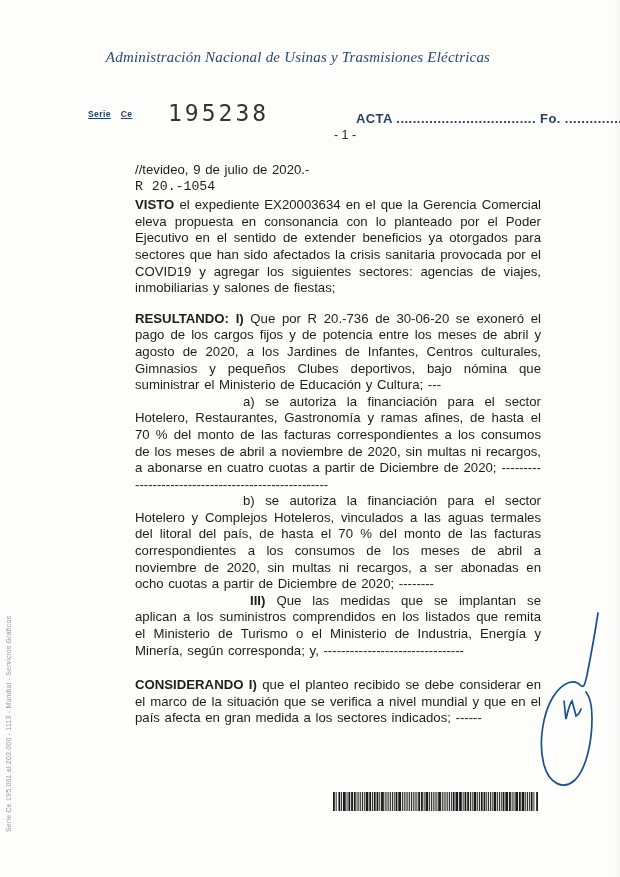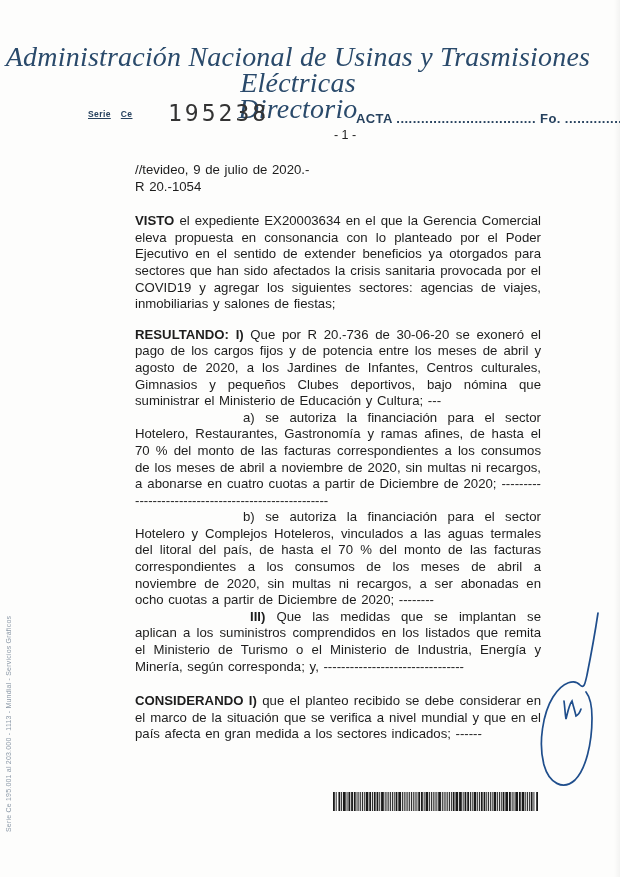--- a/index.html
+++ b/index.html
@@ -16,21 +16,21 @@
     overflow:hidden;
     color:var(--ink,#1d1d1d);
   }
   
   .org-title{
     position:absolute;
     left:0; top:44px; width:596px;
     text-align:center;
     font-family:"Liberation Serif", serif;
     font-style:italic;
-    font-size:28px;
+    font-size:15px;
     line-height:26px;
     color:var(--navy,#2a4a6b);
     letter-spacing:0.2px;
   }
   .serie-block{
     position:absolute; left:88px; top:109px;
     color:var(--formnavy,#26415e);
     font-size:8.5px; font-weight:bold; letter-spacing:0.4px;text-decoration:underline;
   }
   .serie-block .lbl{margin-right:10px;}
@@ -98,40 +98,39 @@
     background:linear-gradient(to right, rgba(0,0,0,0), rgba(0,0,0,0.04));
   }
 </style>
 </head>
 <body>
 
 <div class="page" style="--navy: #2a4a6b; --formnavy: #26415e; --ink: #1d1d1d; --sidegray: #8d9aa8;">
 
   <div class="org-title">
     <div>Administración Nacional de Usinas y Trasmisiones Eléctricas</div>
-    <div>Directorio</div>
   </div>
 
   <div class="serie-block">
     <span class="lbl">Serie</span><span>Ce</span>
   </div>
   <div class="serie-number">195238</div>
 
   <div class="acta-block">
     <span>ACTA</span>
     <span class="dots">..................................</span>
     <span>Fo.</span>
     <span class="dots">.....................</span>
   </div>
 
   <div class="page-number">- 1 -</div>
 
   <div class="doc-body" id="doc-body">
       <p style="margin-bottom: 0;"><span>//tevideo, 9 de julio de 2020.-</span></p>
-      <p style="margin-bottom: 18px;"><span>R 20.-1054</span></p>
+      <p style="margin-bottom: 2px; font-family: Liberation Mono, monospace;"><span>R 20.-1054</span></p>
       <p style="margin-bottom: 14px;"><b>VISTO</b><span> el expediente EX20003634 en el que la Gerencia Comercial eleva propuesta en consonancia con lo planteado por el Poder Ejecutivo en el sentido de extender beneficios ya otorgados para sectores que han sido afectados la crisis sanitaria provocada por el COVID19 y agregar los siguientes sectores: agencias de viajes, inmobiliarias y salones de fiestas;</span></p>
       <p><b>RESULTANDO: I)</b><span> Que por R 20.-736 de 30-06-20 se exoneró el pago de los cargos fijos y de potencia entre los meses de abril y agosto de 2020, a los Jardines de Infantes, Centros culturales, Gimnasios y pequeños Clubes deportivos, bajo nómina que suministrar el Ministerio de Educación y Cultura; ---</span></p>
       <p style="text-indent: 108px;"><span>a) se autoriza la financiación para el sector Hotelero, Restaurantes, Gastronomía y ramas afines, de hasta el 70 % del monto de las facturas correspondientes a los consumos de los meses de abril a noviembre de 2020, sin multas ni recargos, a abonarse en cuatro cuotas a partir de Diciembre de 2020; -----------------------------------------------------</span></p>
       <p style="text-indent: 108px;"><span>b) se autoriza la financiación para el sector Hotelero y Complejos Hoteleros, vinculados a las aguas termales del litoral del país, de hasta el 70 % del monto de las facturas correspondientes a los consumos de los meses de abril a noviembre de 2020, sin multas ni recargos, a ser abonadas en ocho cuotas a partir de Diciembre de 2020; --------</span></p>
       <p style="text-indent: 115px; margin-bottom: 18px;"><b>III)</b><span> Que las medidas que se implantan se aplican a los suministros comprendidos en los listados que remita el Ministerio de Turismo o el Ministerio de Industria, Energía y Minería, según corresponda; y, --------------------------------</span></p>
       <p><b>CONSIDERANDO I)</b><span> que el planteo recibido se debe considerar en el marco de la situación que se verifica a nivel mundial y que en el país afecta en gran medida a los sectores indicados; ------</span></p>
     </div>
 
   <svg class="signature" width="82" height="200" viewBox="0 0 82 200">
     <path d="M63,8 C60,28 56,50 52,70 C50,79 49,84 45,80

